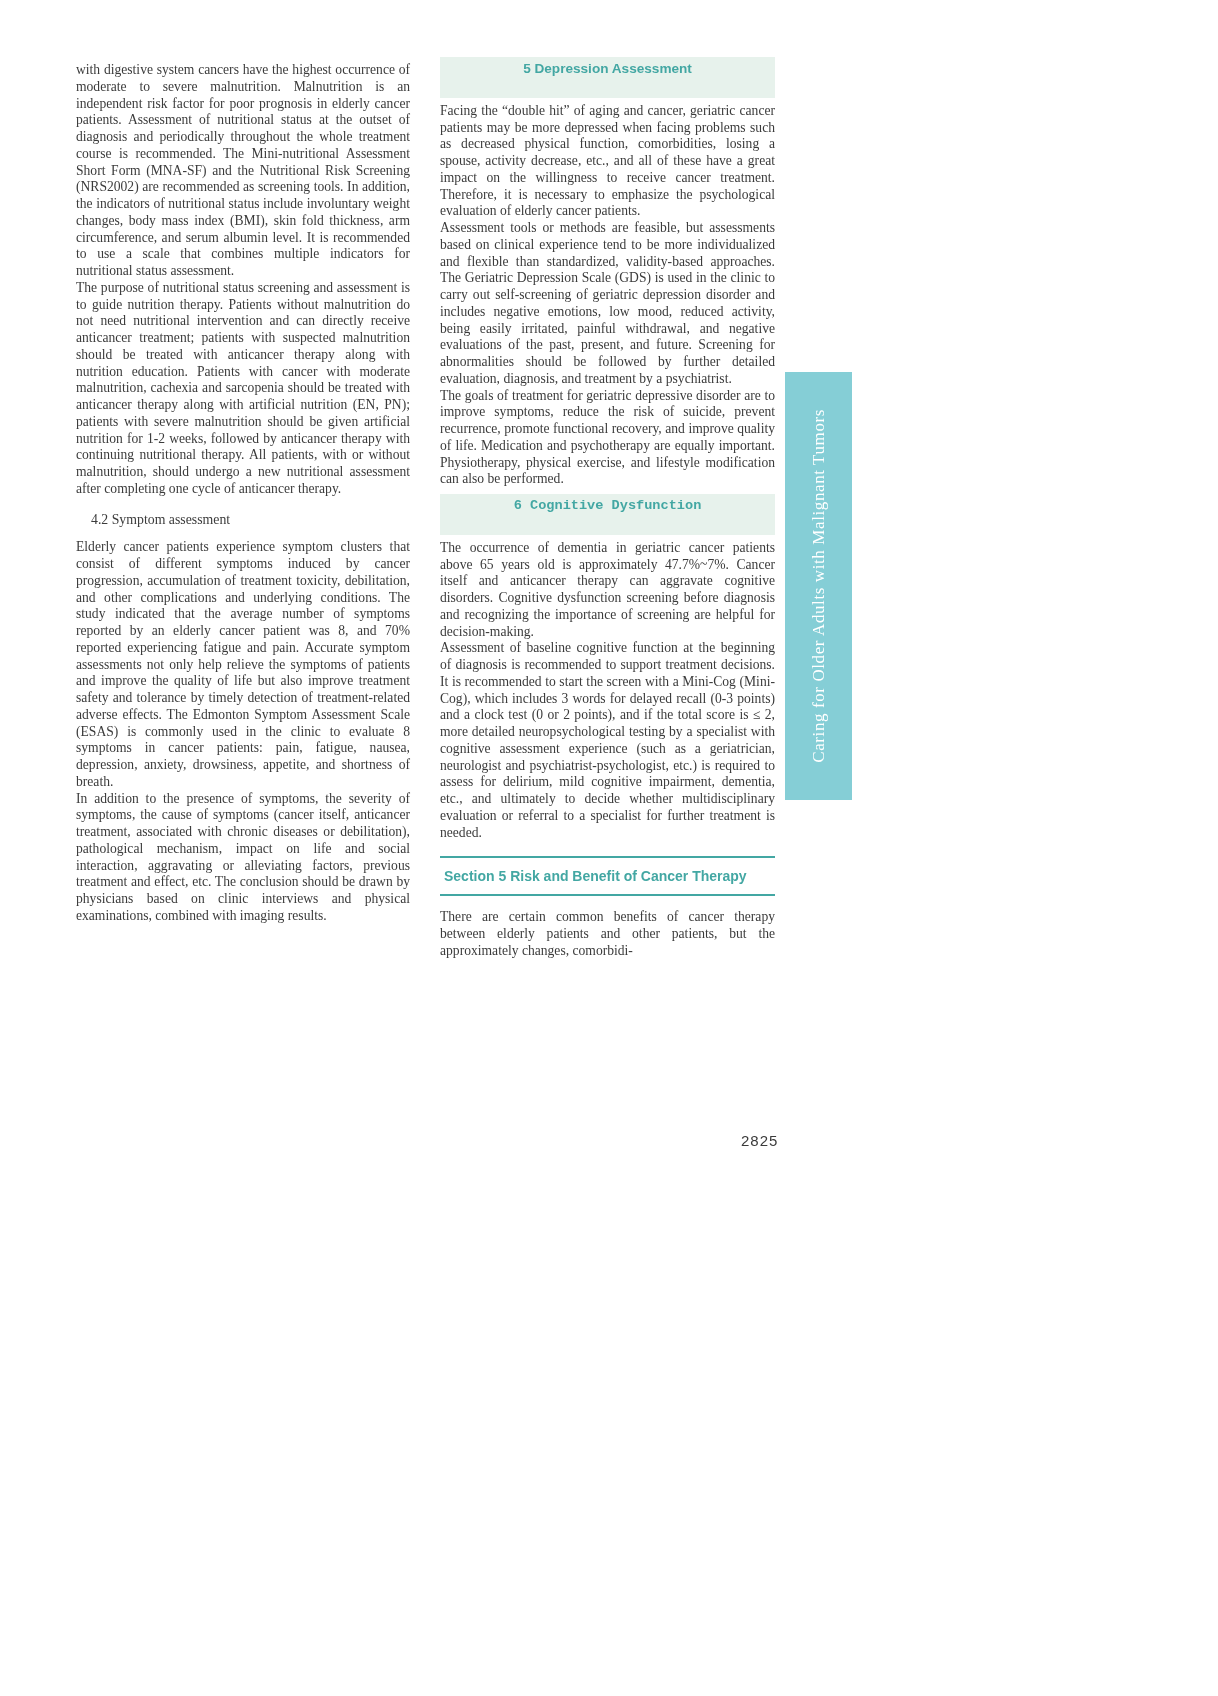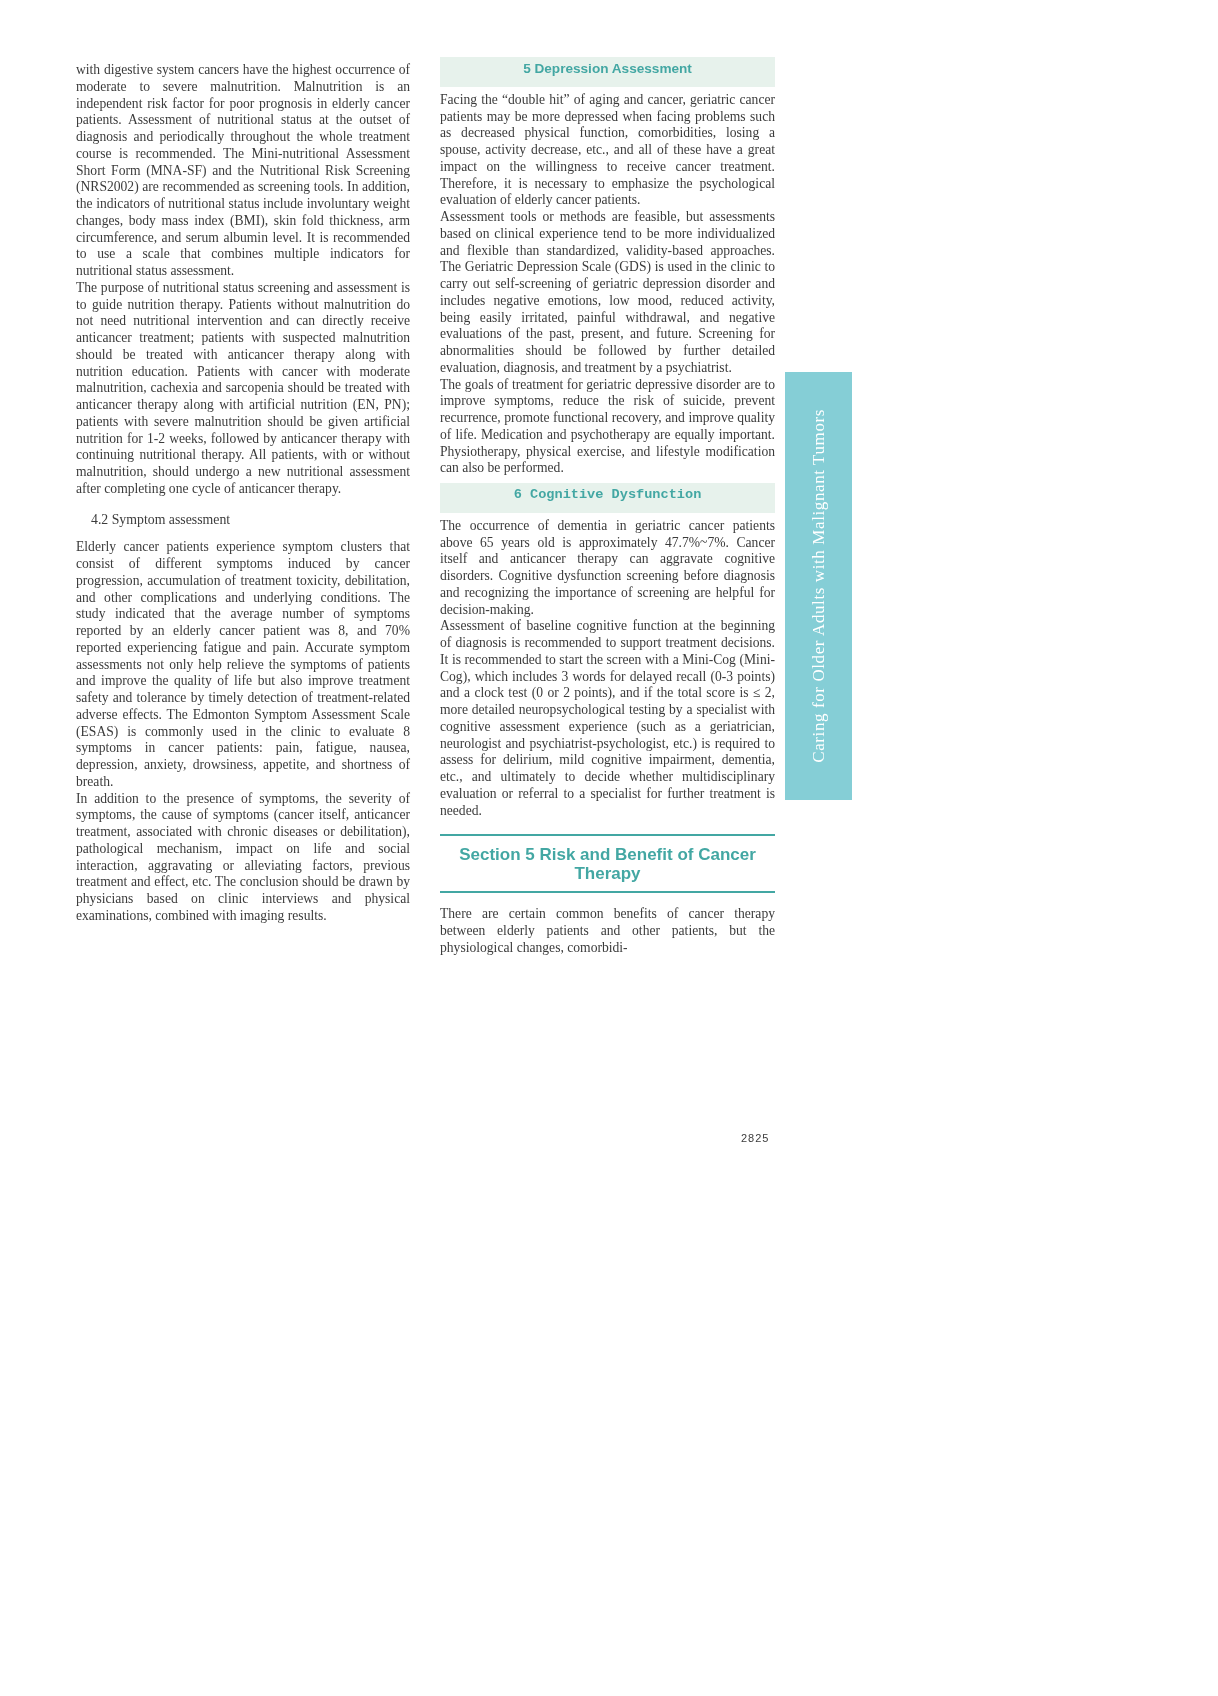--- a/index.html
+++ b/index.html
@@ -34,33 +34,32 @@
     margin: 14px 0 11px 15px;
     text-align: left;
   }
   .band {
     background: var(--heading-band-bg);
     color: var(--accent-teal);
     font-family: "Liberation Sans", sans-serif;
     font-weight: bold;
     font-size: 13.6px;
     text-align: center;
-    padding: 4px 0 9px 0;
+    padding: 4px 0 20px 0;
     margin: 0 0 5px 0;
   }
   .band.second { margin-top: 6px; font-family: Liberation Mono, monospace; }
   .section-title {
     border-top: 2px solid var(--accent-teal);
     border-bottom: 2px solid var(--accent-teal);
     color: var(--accent-teal);
     font-family: "Liberation Sans", sans-serif;
     font-weight: bold;
-    font-size: 17px;
+    font-size: 14px;
     line-height: 19px;
-    text-align: center;
     padding: 9px 4px 8px 4px;
     margin: 15px 0 13px 0;
   }
   .side-tab {
     position: absolute;
     left: 785px;
     top: 372px;
     width: 67px;
     height: 428px;
     background: var(--sidebar-tab-bg);
@@ -75,21 +74,21 @@
     font-family: "Liberation Serif", "DejaVu Serif", serif;
     font-size: 17px;
     letter-spacing: 0.6px;
     white-space: nowrap;
   }
   .page-number {
     position: absolute;
     left: 741px;
     top: 1132px;
     font-family: "Liberation Sans", "DejaVu Sans", sans-serif;
-    font-size: 11px;
+    font-size: 15px;
     color: var(--body-text);
     letter-spacing: 1px;
   }
 </style>
 </head>
 <body>
 
 <div class="page">
 
   <div class="col col-left">
@@ -102,21 +101,21 @@
 
   <div class="col col-right">
     <div class="band">5 Depression Assessment</div>
     <p>Facing the “double hit” of aging and cancer, geriatric cancer patients may be more depressed when facing problems such as decreased physical function, comorbidities, losing a spouse, activity decrease, etc., and all of these have a great impact on the willingness to receive cancer treatment. Therefore, it is necessary to emphasize the psychological evaluation of elderly cancer patients.</p>
     <p>Assessment tools or methods are feasible, but assessments based on clinical experience tend to be more individualized and flexible than standardized, validity-based approaches. The Geriatric Depression Scale (GDS) is used in the clinic to carry out self-screening of geriatric depression disorder and includes negative emotions, low mood, reduced activity, being easily irritated, painful withdrawal, and negative evaluations of the past, present, and future. Screening for abnormalities should be followed by further detailed evaluation, diagnosis, and treatment by a psychiatrist.</p>
     <p>The goals of treatment for geriatric depressive disorder are to improve symptoms, reduce the risk of suicide, prevent recurrence, promote functional recovery, and improve quality of life. Medication and psychotherapy are equally important. Physiotherapy, physical exercise, and lifestyle modification can also be performed.</p>
     <div class="band second">6 Cognitive Dysfunction</div>
     <p>The occurrence of dementia in geriatric cancer patients above 65 years old is approximately 47.7%~7%. Cancer itself and anticancer therapy can aggravate cognitive disorders. Cognitive dysfunction screening before diagnosis and recognizing the importance of screening are helpful for decision-making.</p>
     <p>Assessment of baseline cognitive function at the beginning of diagnosis is recommended to support treatment decisions. It is recommended to start the screen with a Mini-Cog (Mini-Cog), which includes 3 words for delayed recall (0-3 points) and a clock test (0 or 2 points), and if the total score is ≤ 2, more detailed neuropsychological testing by a specialist with cognitive assessment experience (such as a geriatrician, neurologist and psychiatrist-psychologist, etc.) is required to assess for delirium, mild cognitive impairment, dementia, etc., and ultimately to decide whether multidisciplinary evaluation or referral to a specialist for further treatment is needed.</p>
     <div class="section-title">Section 5 Risk and Benefit of Cancer Therapy</div>
-    <p>There are certain common benefits of cancer therapy between elderly patients and other patients, but the physiological changes, comorbidi-</p>
+    <p>There are certain common benefits of cancer therapy between elderly patients and other patients, but the approximately changes, comorbidi-</p>
   </div>
 
   <div class="side-tab">
     <span class="side-tab-text">Caring for Older Adults with Malignant Tumors</span>
   </div>
 
   <div class="page-number">2825</div>
 
 </div>
 

